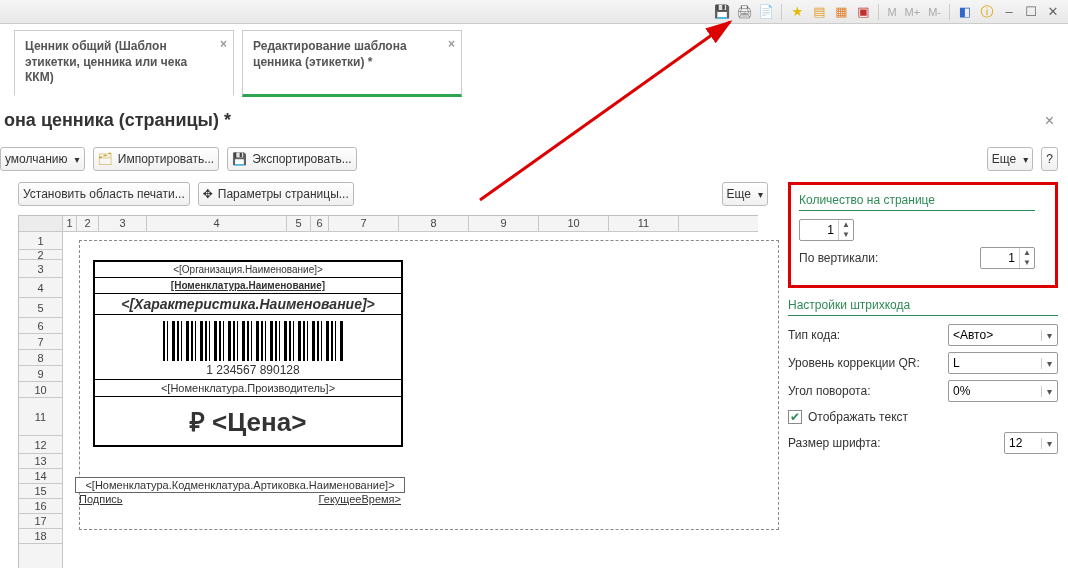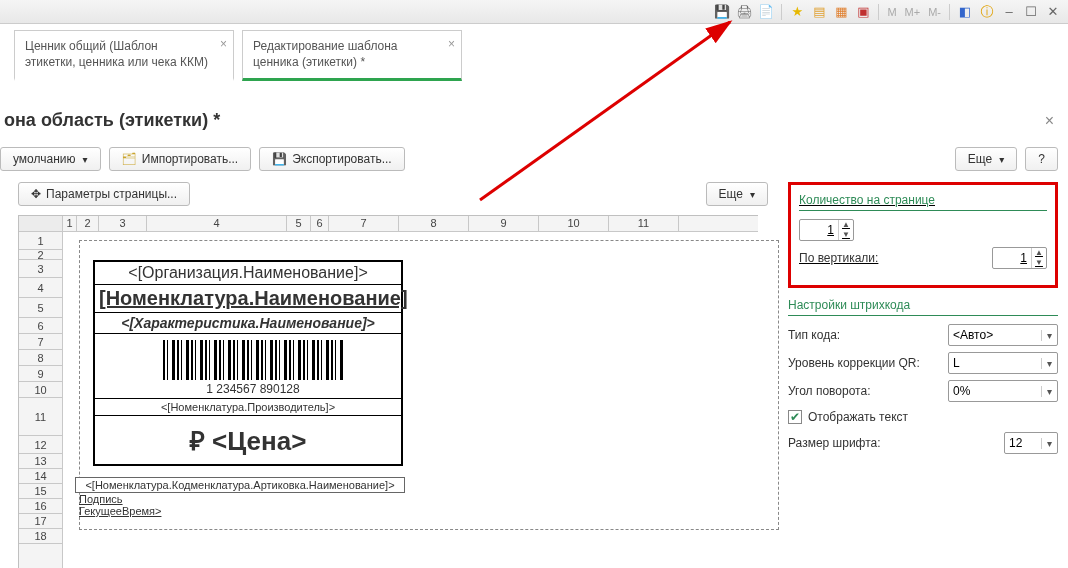--- a/index.html
+++ b/index.html
@@ -33,20 +33,21 @@
   }
   .top-toolbar .sep { width:1px; height:16px; background:#ccc; margin:0 2px; }
   .top-toolbar .mtext { font-size:11px; color:#aaa; padding:0 2px; cursor:pointer; }
 
   .tabs-row {
     position: absolute;
     top: 30px;
     left: 14px;
     display: flex;
     gap: 8px;
+    font-weight: bold;
   }
   .tab {
     width: 220px;
     border: 1px solid #ccc;
     border-bottom: 3px solid transparent;
     padding: 8px 24px 8px 10px;
     font-size: 12px;
     color: #555;
     line-height: 1.3;
     position: relative;
@@ -76,21 +77,21 @@
   }
   .page-title-close {
     font-size: 16px; color:#888; cursor:pointer; padding-right:4px;
   }
 
   .btn {
     display: inline-flex; align-items: center; gap:5px;
     border:1px solid #bbb;
     border-radius:3px;
     background: linear-gradient(#fff,#f0f0f0);
-    padding: 4px 12px;
+    padding: 4px 4px;
     font-size: 12px;
     color:#333;
     cursor: pointer;
   }
   .btn .caret { font-size:10px; margin-left:2px; }
 
   .toolbar-row {
     position:absolute;
     top:147px;
     left:0; right:10px;
@@ -179,53 +180,52 @@
     position:absolute;
     left:30px; top:28px;
     width:310px;
     border:2px solid #000;
     font-size:13px;
     text-align:center;
     background:#fff;
   }
   .label .line { border-top:1px solid #000; padding:2px 4px; }
   .label .first { border-top:none; }
-  .label .org { font-size:16px; }
-  .label .nomname { font-weight:bold; text-decoration:underline; font-size:20px; }
+  .label .org { font-size:10px; }
+  .label .nomname { font-weight:bold; text-decoration:underline; font-size:10px; }
   .label .char { font-weight:bold; font-style:italic; font-size:14px; }
   .label .barcode-cell { padding:6px 0 2px 10px; }
   .barcode {
     height:40px; width:180px; margin:0 auto;
     background: repeating-linear-gradient(90deg,#000 0 2px,#fff 2px 4px,#000 4px 5px,#fff 5px 9px,#000 9px 12px,#fff 12px 14px);
   }
   .barcode-num { font-size:12px; margin-top:2px; }
   .label .producer { font-size:11px; }
   .label .price { font-size:26px; font-weight:bold; padding:6px 2px; }
   .below-label {
     position:absolute;
     left:12px; top:245px;
     width:330px;
     font-size:11px;
     color:#333;
   }
   .below-label .r1 { border:1px solid #666; padding:1px 2px; text-align:center; background:#fff;}
-  .below-label .r2 { display:flex; justify-content:space-between; padding:0 4px; text-decoration:underline; font-size:11px;flex-direction:column; }
+  .below-label .r2 { display:flex; justify-content:space-between; padding:0 4px; text-decoration:underline; font-size:11px; }
 
   
   .right-panel {
     position:absolute;
     top:182px;
     right:10px;
     width:270px;
   }
   .highlight-box {
     border:3px solid #d00;
-    padding:8px 8px 10px 8px;
+    padding:8px 20px 10px 8px;
     margin-bottom:10px;
-    text-decoration:underline;
   }
   .section-title {
     color:#2e8b57;
     border-bottom:1px solid #2e8b57;
     font-size:12px;
     padding-bottom:3px;
     margin-bottom:8px;
   }
   .field-row { display:flex; align-items:center; margin:6px 0; }
   .field-row .lbl { flex:1; font-size:12px; color:#333; }
@@ -298,21 +298,21 @@
     <span>Ценник общий (Шаблон этикетки, ценника или чека ККМ)</span>
     <span class="close-x">×</span>
   </div>
   <div class="tab active">
     <span>Редактирование шаблона ценника (этикетки) *</span>
     <span class="close-x">×</span>
   </div>
 </div>
 
 <div class="page-title-row">
-  <div class="page-title">она область (этикетки) *</div>
+  <div class="page-title">она ценника (страницы) *</div>
   <div class="page-title-close">×</div>
 </div>
 
 <div class="toolbar-row">
   <div class="btn">
     <span>умолчанию</span>
     <span class="caret">▾</span>
   </div>
   <div class="btn">
     <span class="iconchar" style="color:#caa52e">🗂</span>
@@ -326,20 +326,23 @@
   <div class="btn">
     <span>Еще</span>
     <span class="caret">▾</span>
   </div>
   <div class="btn">
     <span>?</span>
   </div>
 </div>
 
 <div class="subtoolbar-row">
+  <div class="btn">
+    <span>Установить область печати...</span>
+  </div>
   <div class="btn">
     <span class="iconchar">✥</span>
     <span>Параметры страницы...</span>
   </div>
   <div class="spacer"></div>
   <div class="btn">
     <span>Еще</span>
     <span class="caret">▾</span>
   </div>
 </div>

